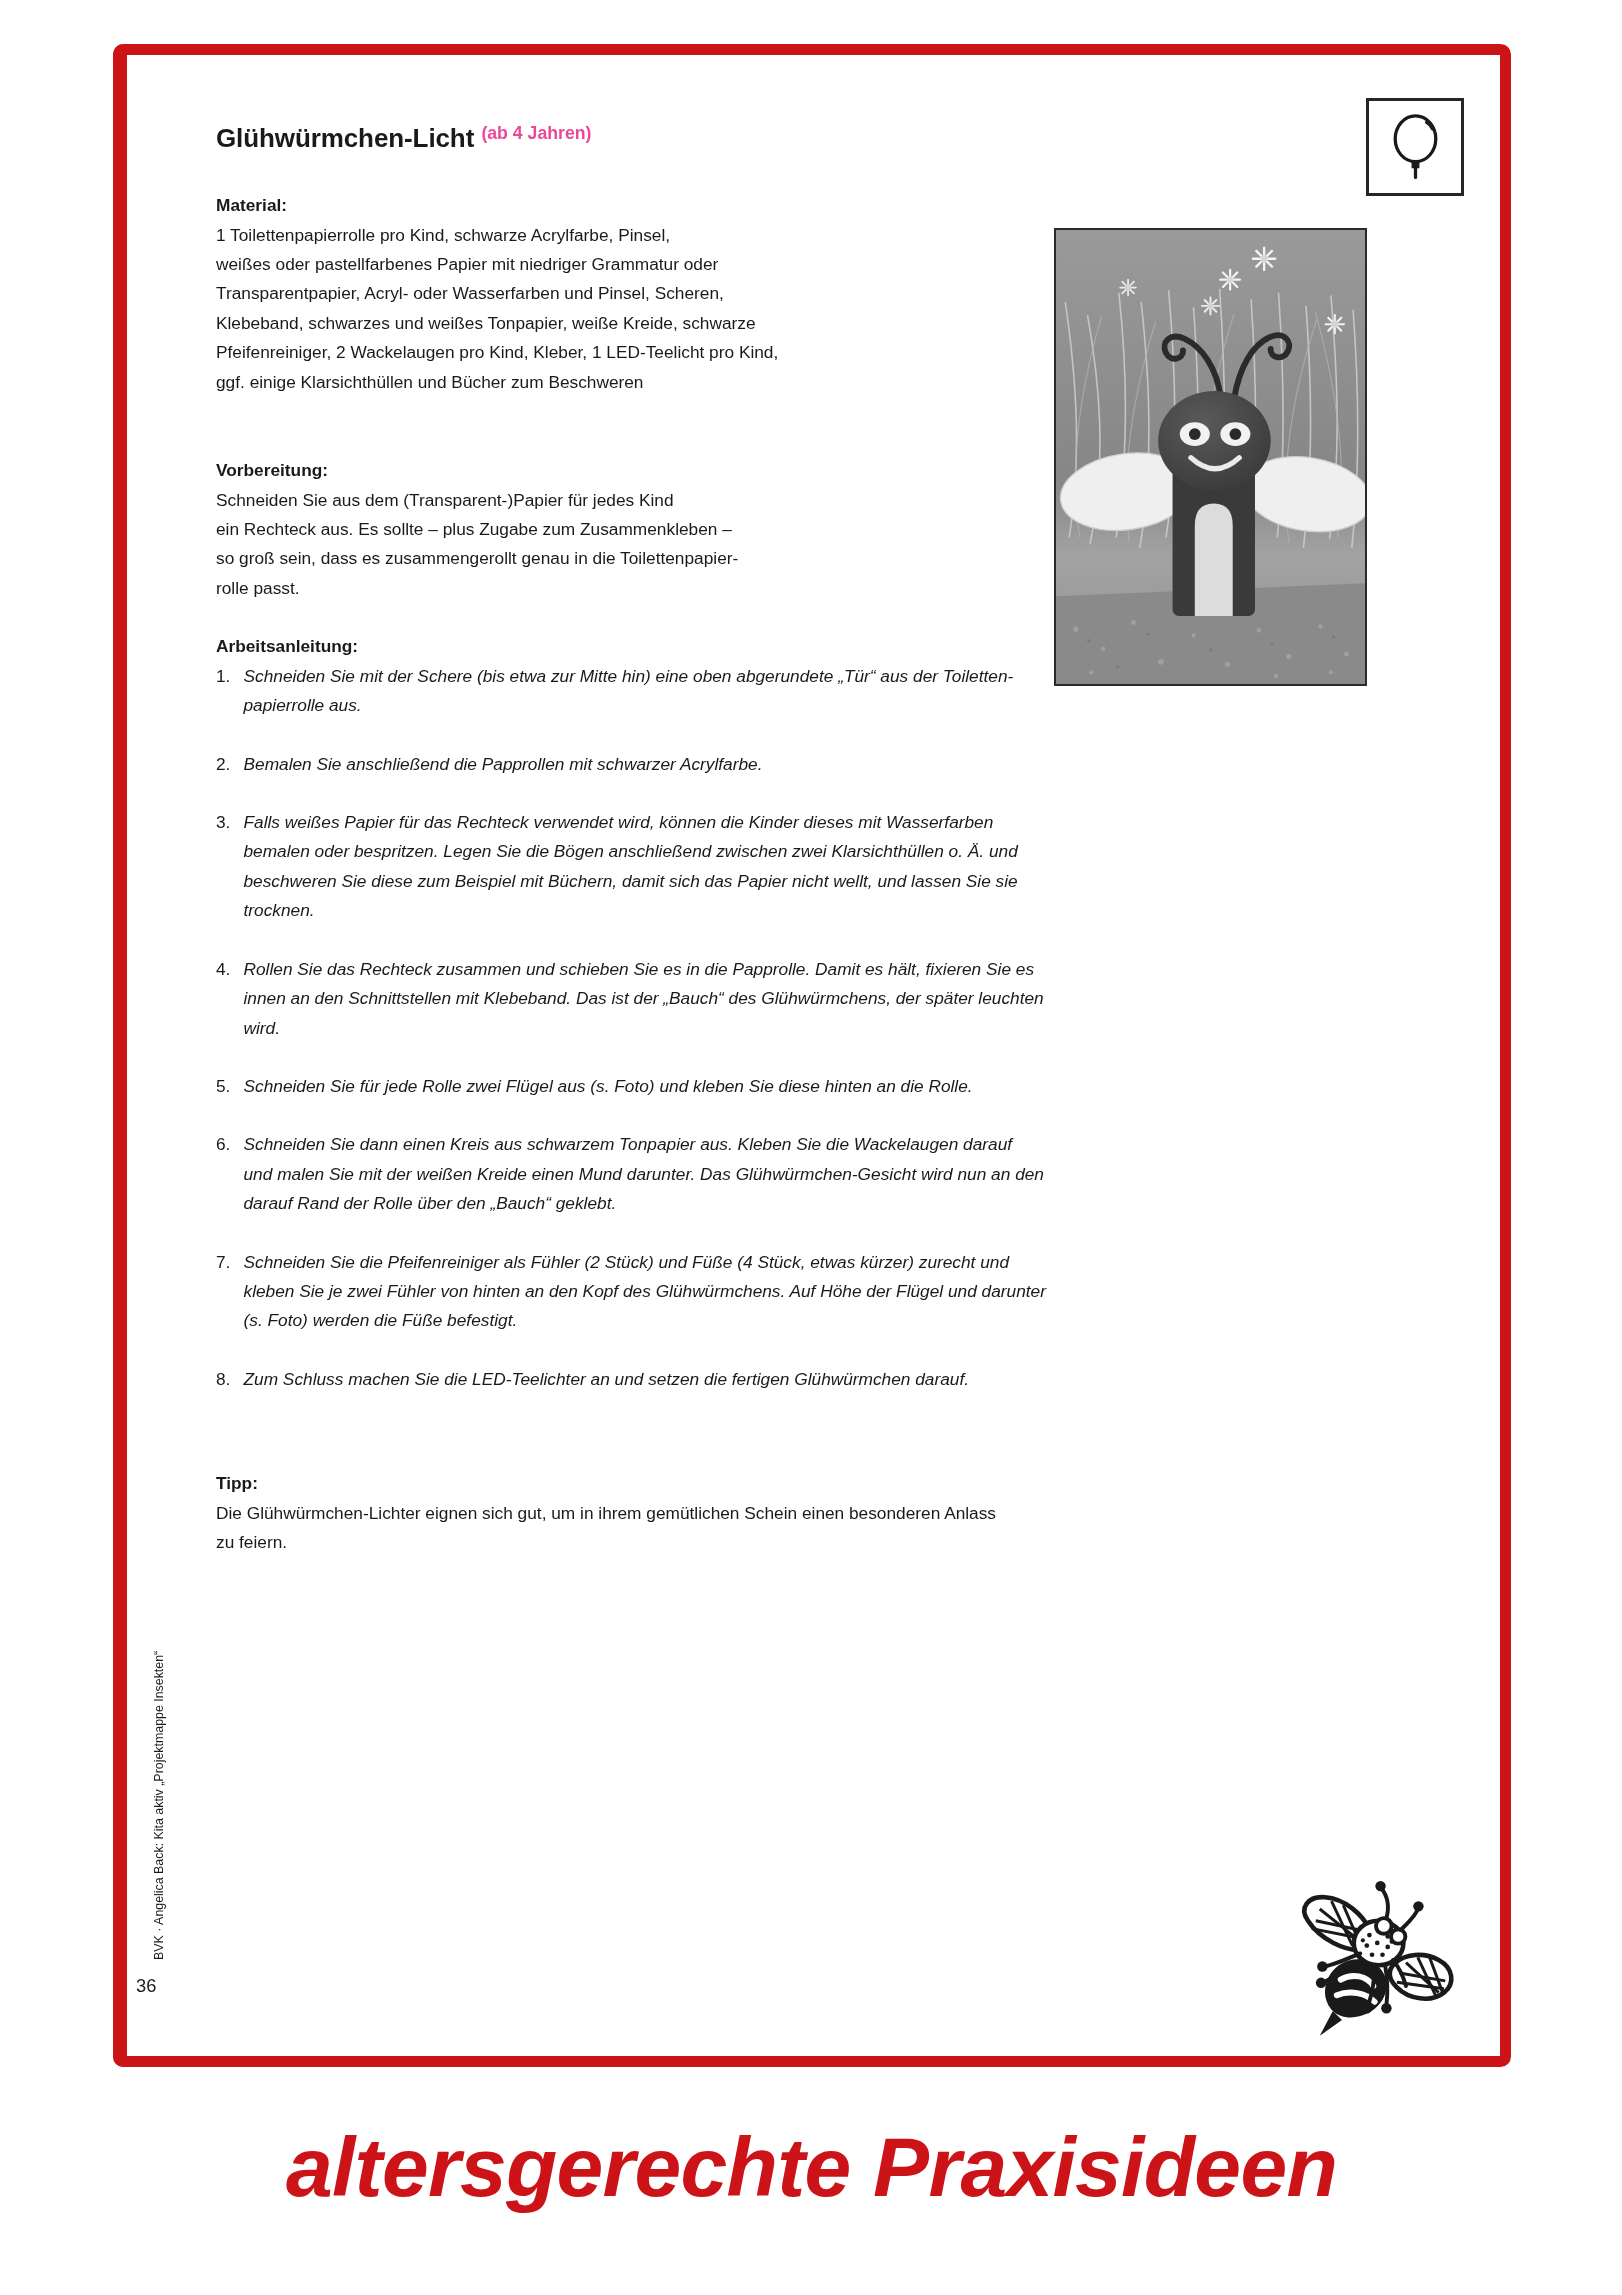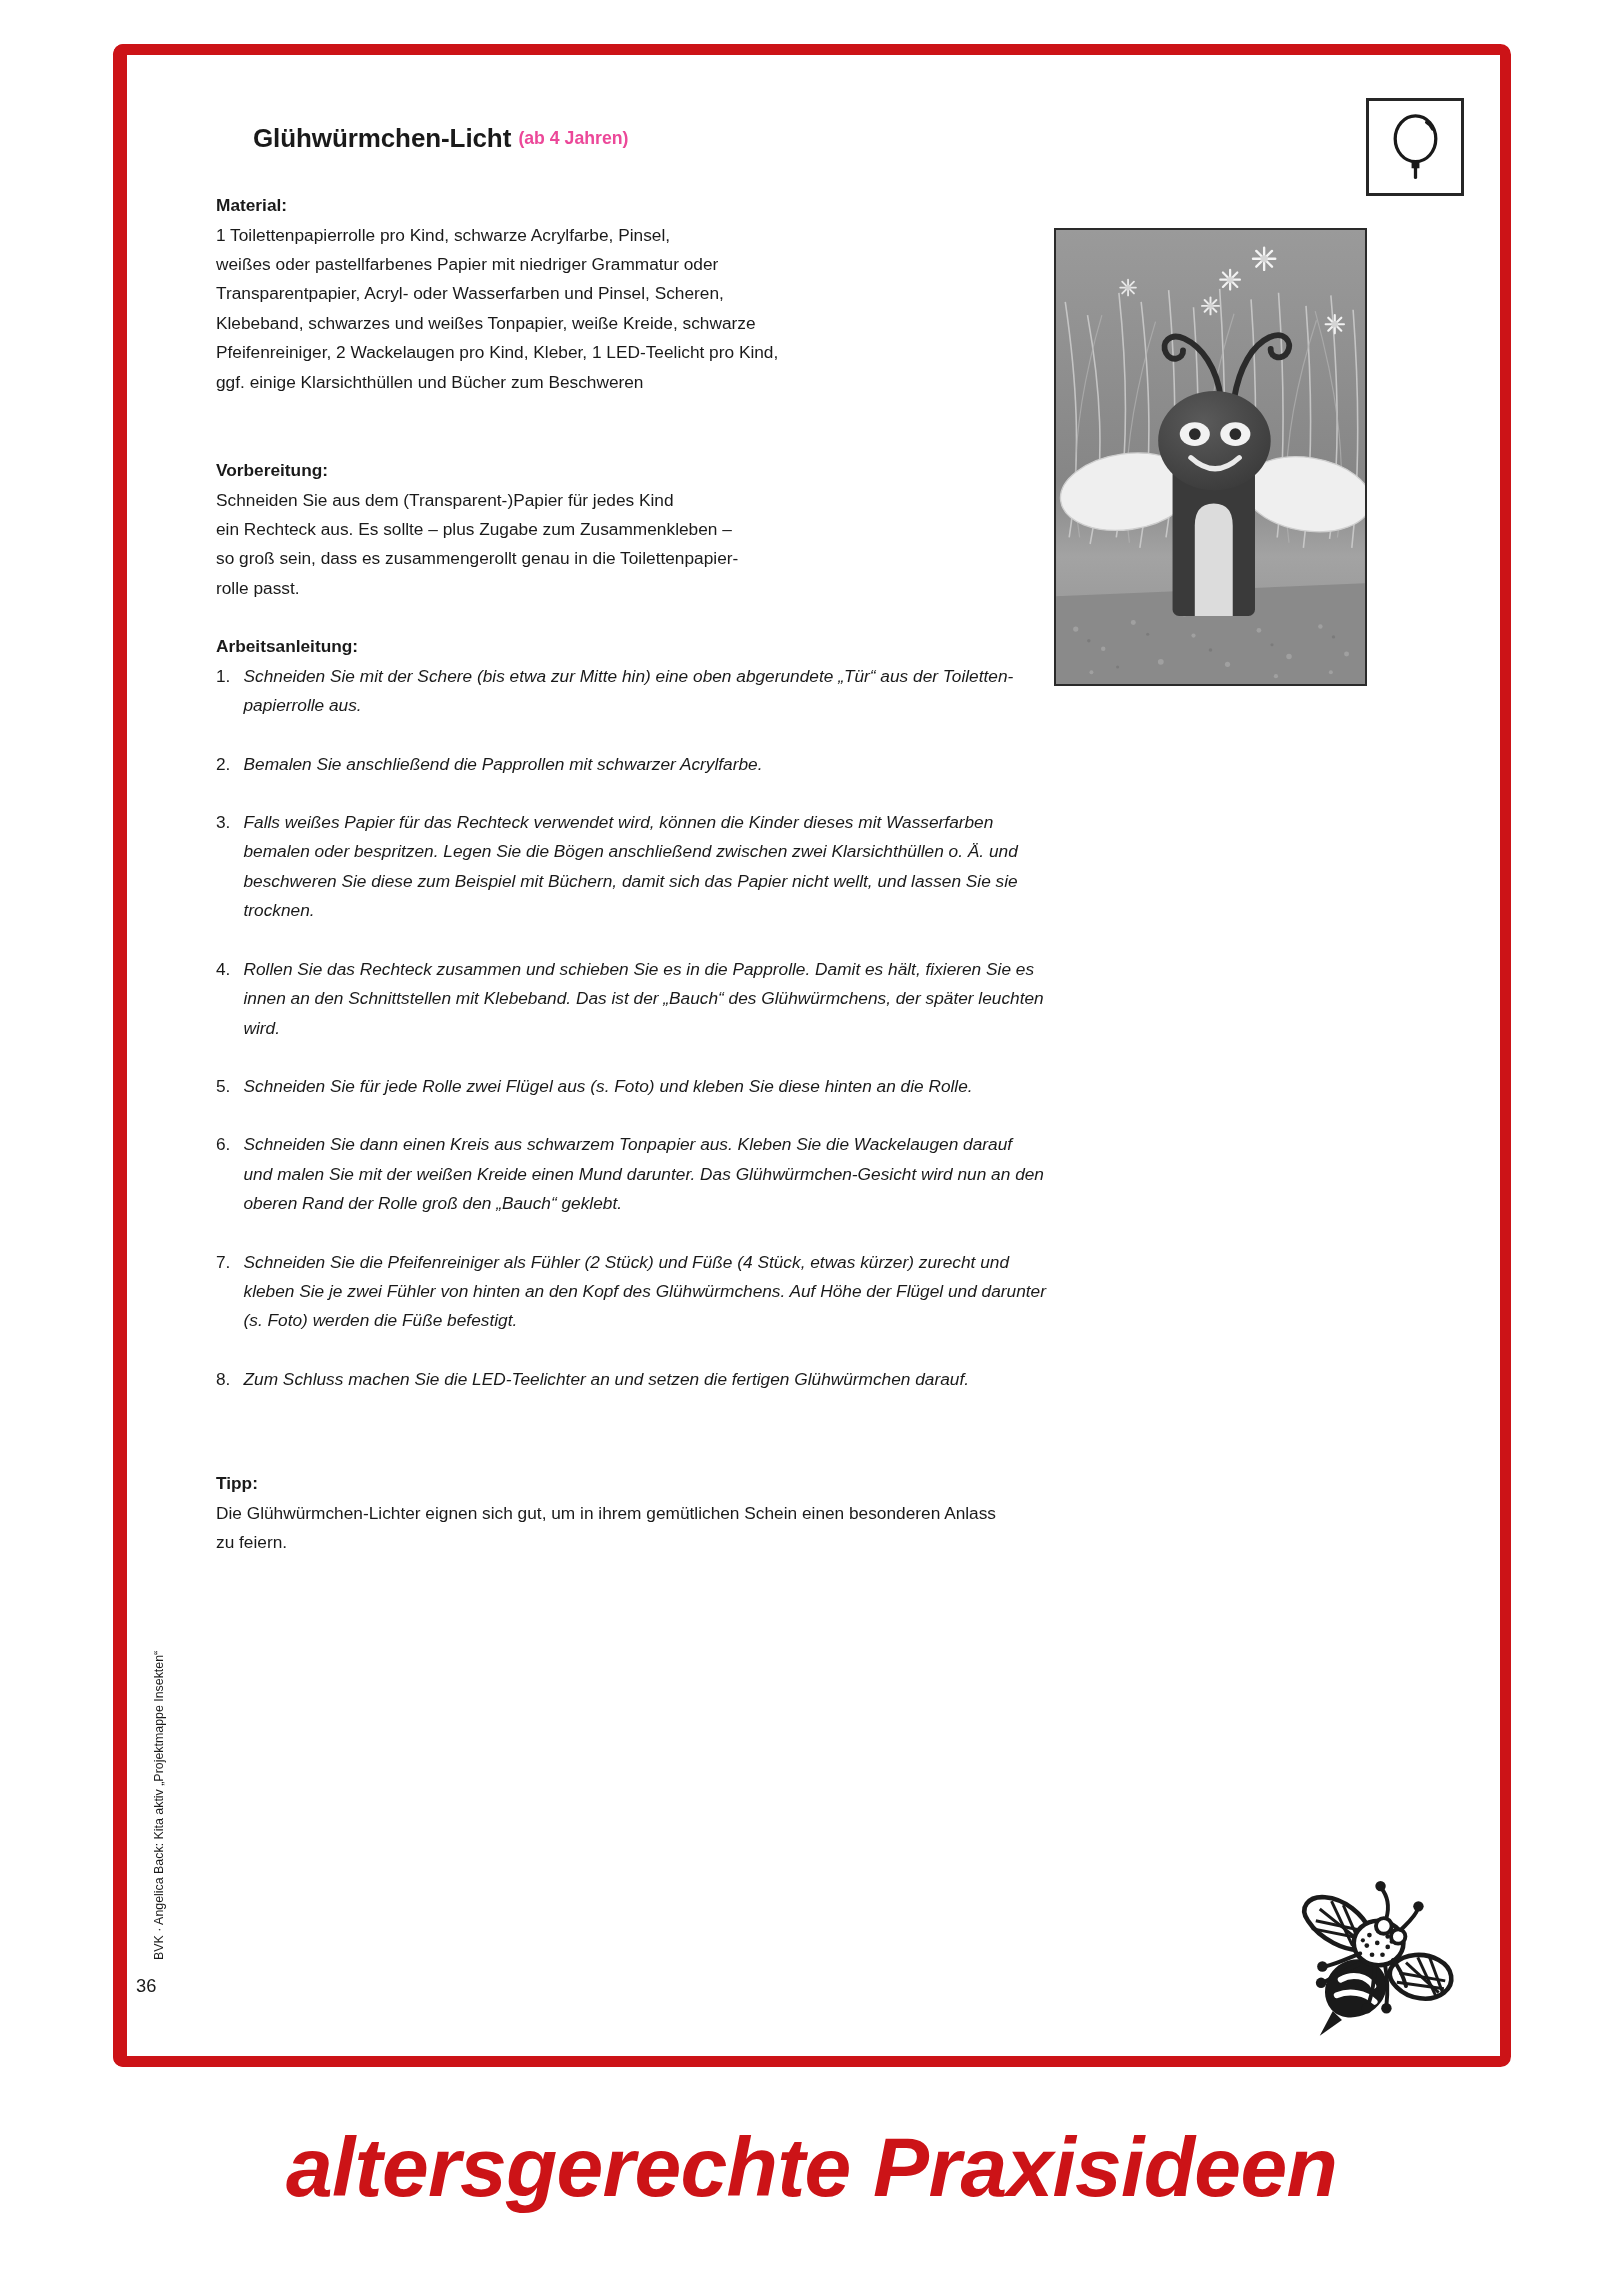--- a/index.html
+++ b/index.html
@@ -48,23 +48,22 @@
   #content {
     position: absolute;
     left: 216px;
     top: 123px;
     width: 1178px;
   }
 
   
   #title-row {
     display: flex;
-    align-items: center;
+    align-items: flex-start;
     margin-bottom: 41px;
-    margin-left: 37px;
   }
   .title-main {
     font-size: 26px;
     font-weight: bold;
     color: #1a1a1a;
     letter-spacing: -0.1px;
   }
   .title-age {
     font-size: 17.7px;
     font-weight: bold;
@@ -435,21 +434,21 @@
         <div class="step-body">
           <div class="para-line">Schneiden Sie für jede Rolle zwei Flügel aus (s. Foto) und kleben Sie diese hinten an die Rolle.</div>
         </div>
       </div>
 
       <div class="step">
         <div class="step-num">6.</div>
         <div class="step-body">
           <div class="para-line">Schneiden Sie dann einen Kreis aus schwarzem Tonpapier aus. Kleben Sie die Wackelaugen darauf</div>
           <div class="para-line">und malen Sie mit der weißen Kreide einen Mund darunter. Das Glühwürmchen-Gesicht wird nun an den</div>
-          <div class="para-line">oberen Rand der Rolle groß den „Bauch“ geklebt.</div>
+          <div class="para-line">darauf Rand der Rolle über den „Bauch“ geklebt.</div>
         </div>
       </div>
 
       <div class="step">
         <div class="step-num">7.</div>
         <div class="step-body">
           <div class="para-line">Schneiden Sie die Pfeifenreiniger als Fühler (2 Stück) und Füße (4 Stück, etwas kürzer) zurecht und</div>
           <div class="para-line">kleben Sie je zwei Fühler von hinten an den Kopf des Glühwürmchens. Auf Höhe der Flügel und darunter</div>
           <div class="para-line">(s. Foto) werden die Füße befestigt.</div>
         </div>

